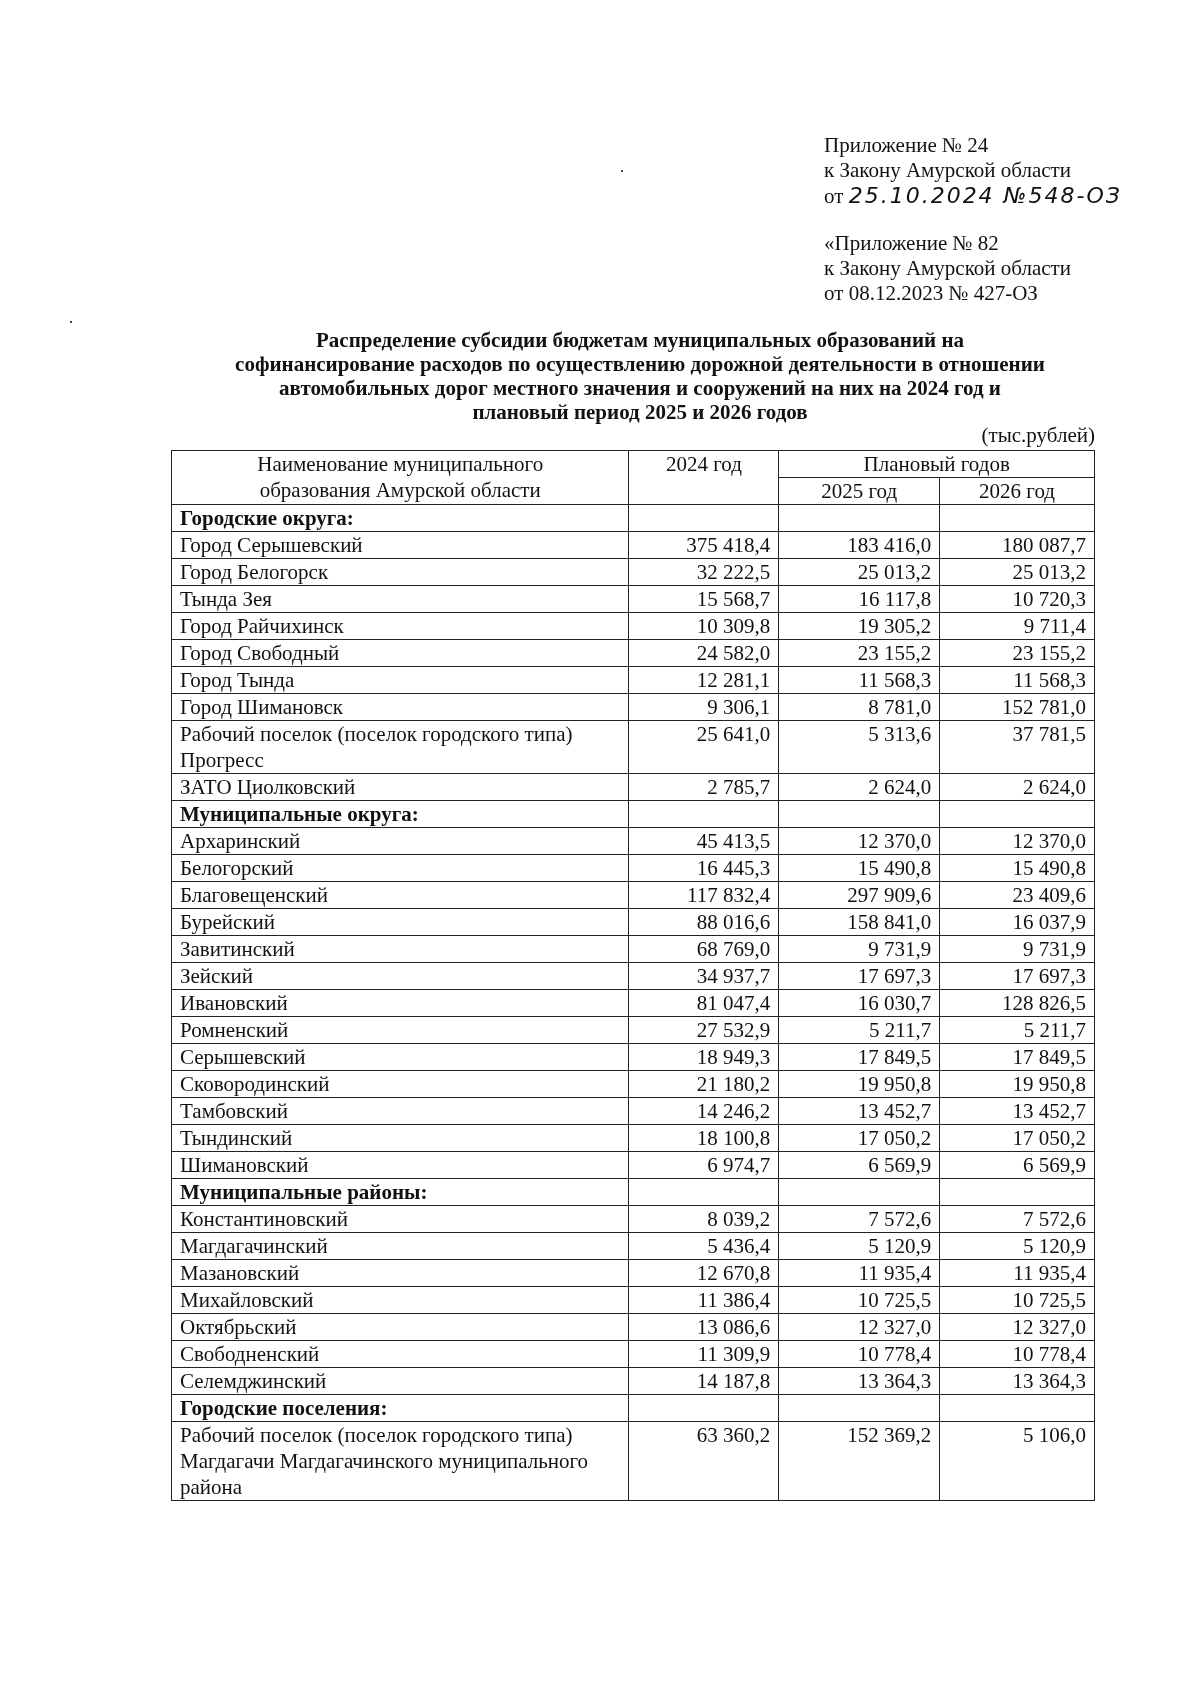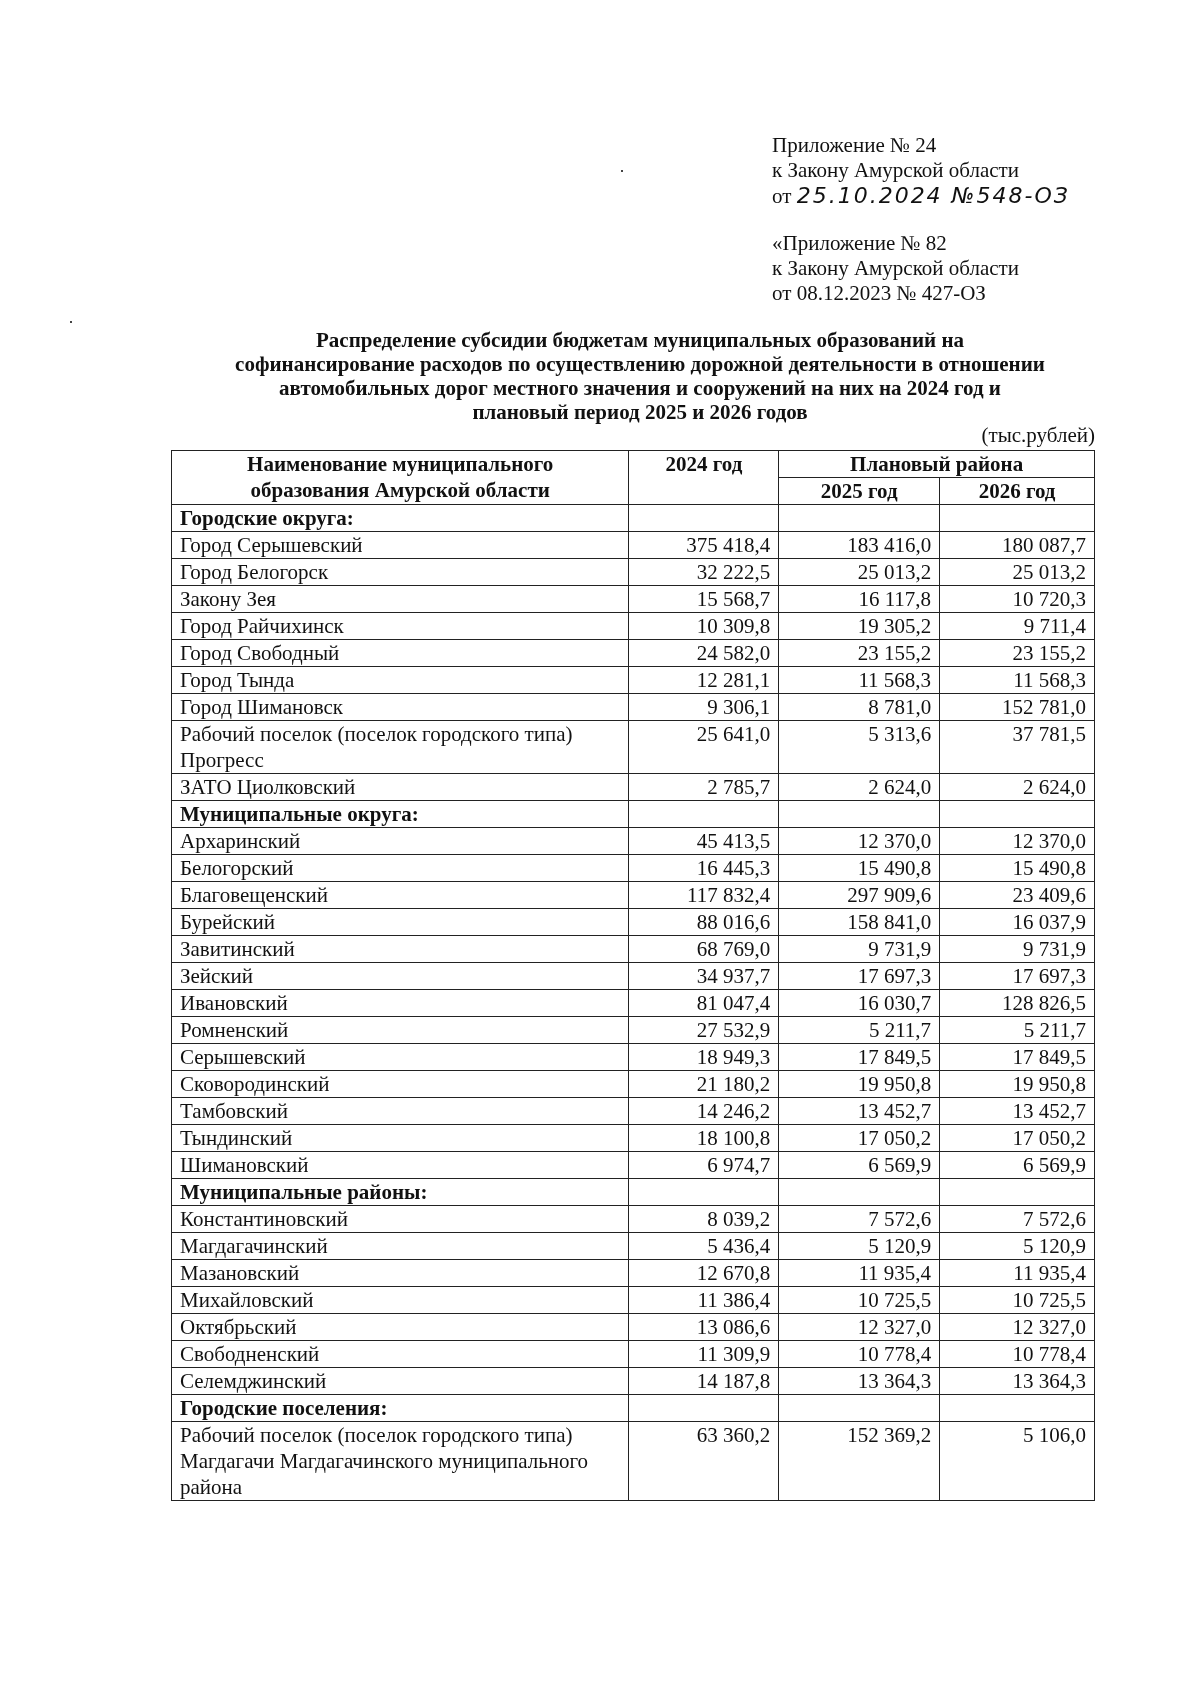--- a/index.html
+++ b/index.html
@@ -1,27 +1,27 @@
 <!DOCTYPE html>
 <html><head>
 <meta charset="utf-8">
 <style>
   html, body { margin:0; padding:0; background:#ffffff; }
   body { width:1200px; height:1705px; position:relative; overflow:hidden;
          font-family:"Liberation Serif", "DejaVu Serif", serif; color:#111; }
-  .hdr-block { position:absolute; left:772px; font-size:21px; line-height:25px; }
+  .hdr-block { position:absolute; left:824px; font-size:21px; line-height:25px; }
   .hdr-block div { white-space:nowrap; }
   .handwritten { font-family:"DejaVu Sans", sans-serif; font-style:italic; font-size:22px; letter-spacing:2px; }
   .title { position:absolute; left:160px; width:960px; top:328px; text-align:center;
            font-weight:bold; font-size:21px; line-height:24px; }
   .units { position:absolute; right:105px; top:423px; font-size:21px; }
   table { position:absolute; left:171px; top:450px; width:924px; border-collapse:collapse;
           font-size:21px; line-height:26px; }
   td, th { border:1.5px solid #222; padding:0 8px; vertical-align:top; }
-  th { font-weight:bold; text-align:center; }
+  th { font-weight:normal; text-align:center; }
   col.c1 { width:458px; } col.c2 { width:150px; } col.c3 { width:161px; } col.c4 { width:155px; }
   td.num { text-align:right; white-space:nowrap; }
   tr.section td.name { font-weight:bold; }
   .dot { position:absolute; width:2px; height:2px; background:#444; }
 </style>
 </head>
 <body>
 
 <div class="hdr-block" style="top:133px;">
   <div>Приложение № 24</div>
@@ -51,21 +51,21 @@
   <colgroup>
       <col class="c1">
       <col class="c2">
       <col class="c3">
       <col class="c4">
     </colgroup>
   <thead>
     <tr>
       <th rowspan="2" style="padding:0 60px;">Наименование муниципального образования Амурской области</th>
       <th rowspan="2">2024 год</th>
-      <th colspan="2">Плановый района</th>
+      <th colspan="2">Плановый годов</th>
     </tr>
     <tr>
       <th>2025 год</th>
       <th>2026 год</th>
     </tr>
   </thead>
   <tbody id="tbody">
       <tr class="section">
         <td class="name">Городские округа:</td>
         <td class="num"></td>
@@ -78,21 +78,21 @@
         <td class="num">183 416,0</td>
         <td class="num">180 087,7</td>
       </tr>
       <tr>
         <td class="name">Город Белогорск</td>
         <td class="num">32 222,5</td>
         <td class="num">25 013,2</td>
         <td class="num">25 013,2</td>
       </tr>
       <tr>
-        <td class="name">Закону Зея</td>
+        <td class="name">Тында Зея</td>
         <td class="num">15 568,7</td>
         <td class="num">16 117,8</td>
         <td class="num">10 720,3</td>
       </tr>
       <tr>
         <td class="name">Город Райчихинск</td>
         <td class="num">10 309,8</td>
         <td class="num">19 305,2</td>
         <td class="num">9 711,4</td>
       </tr>

